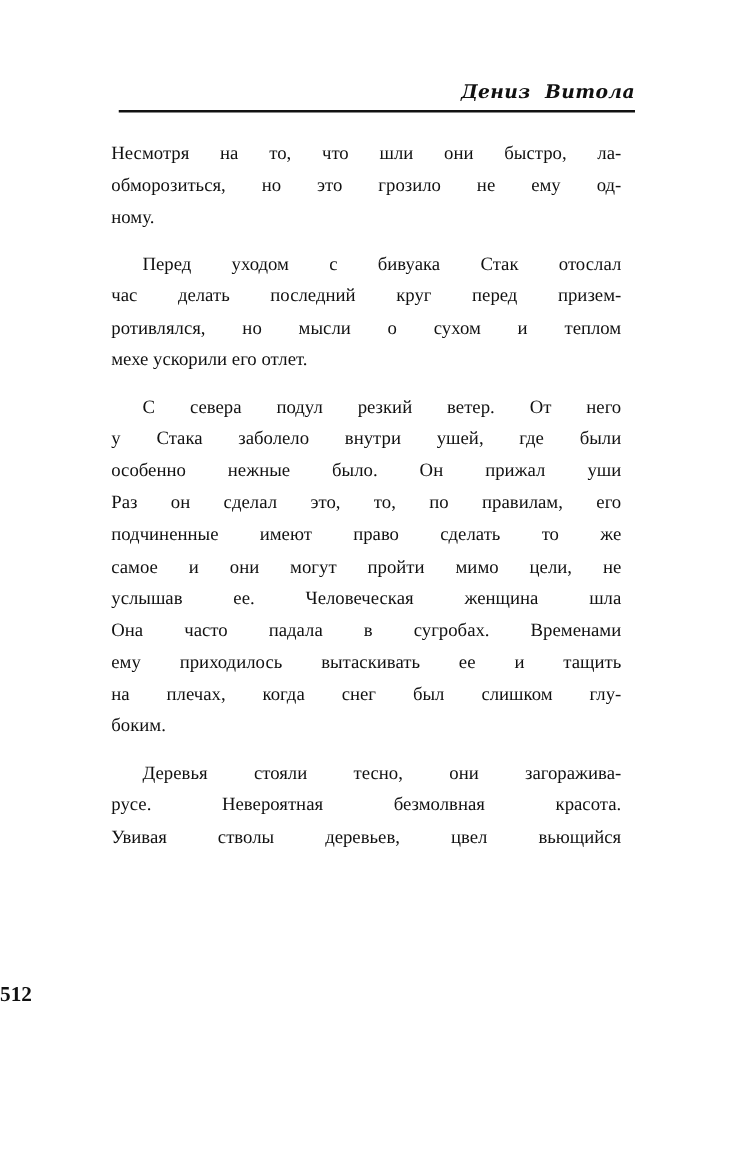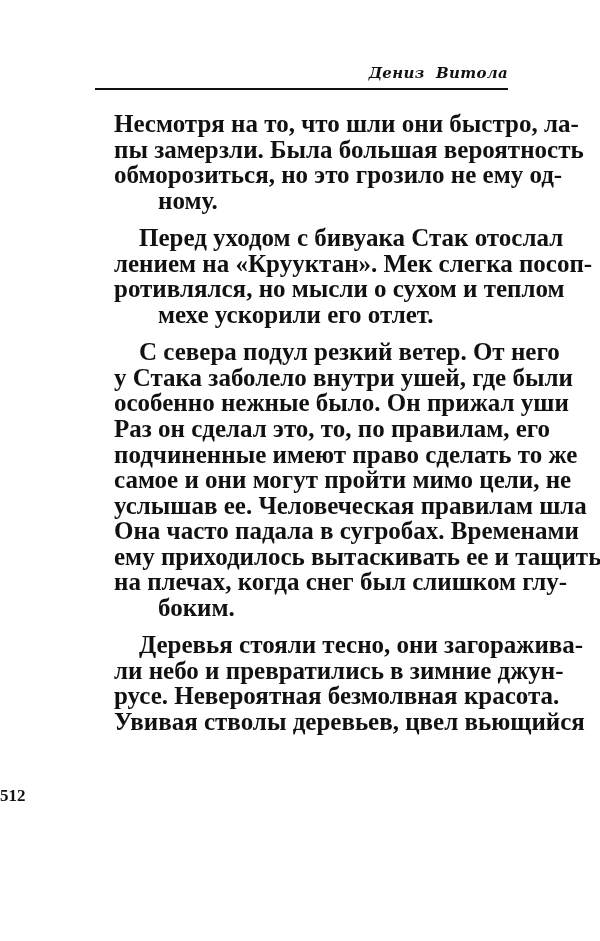--- a/index.html
+++ b/index.html
@@ -30,38 +30,37 @@
     .head-rule {
       position: absolute;
       left: 95px;
       width: 413px;
       top: 88px;
       height: 0;
       border-top: 2px solid #111;
     }
     .text-block {
       position: absolute;
-      left: 114px;
+      left: 89px;
       top: 111px;
       width: 408px;
       font-family: "Liberation Serif", serif;
-      font-weight: bold;
-      font-size: 25px;
+      font-weight: normal;
+      font-size: 15px;
       line-height: 25.55px;
     }
     .line {
       display: block;
       white-space: nowrap;
       text-align: justify;
       text-align-last: justify;
       height: 25.55px;
     }
     .line.last {
       text-align-last: left;
-      margin-left: 44px;
     }
     .line.indent {
       padding-left: 25px;
       margin-top: 12px;
     }
     .para {
       margin: 0 0 4px 0;
     }
     .page-number {
       position: absolute;
@@ -76,47 +75,45 @@
 </head>
 <body>
 
 <div class="running-head">Дениз Витола</div>
 <div class="head-rule"></div>
 
 <div class="text-block">
 
   <div class="para">
     <span class="line">Несмотря на то, что шли они быстро, ла-</span>
-    <span class="line">пы замерзли. Была большая вероятность</span>
     <span class="line">обморозиться, но это грозило не ему од-</span>
     <span class="line last">ному.</span>
   </div>
 
   <div class="para">
     <span class="line indent">Перед уходом с бивуака Стак отослал</span>
-    <span class="line">лением на «Крууктан». Мек слегка посоп-</span>
+    <span class="line">час делать последний круг перед призем-</span>
     <span class="line">ротивлялся, но мысли о сухом и теплом</span>
     <span class="line last">мехе ускорили его отлет.</span>
   </div>
 
   <div class="para">
     <span class="line indent">С севера подул резкий ветер. От него</span>
     <span class="line">у Стака заболело внутри ушей, где были</span>
     <span class="line">особенно нежные было. Он прижал уши</span>
     <span class="line">Раз он сделал это, то, по правилам, его</span>
     <span class="line">подчиненные имеют право сделать то же</span>
     <span class="line">самое и они могут пройти мимо цели, не</span>
-    <span class="line">услышав ее. Человеческая правилам шла</span>
+    <span class="line">услышав ее. Человеческая женщина шла</span>
     <span class="line">Она часто падала в сугробах. Временами</span>
     <span class="line">ему приходилось вытаскивать ее и тащить</span>
     <span class="line">на плечах, когда снег был слишком глу-</span>
     <span class="line last">боким.</span>
   </div>
 
   <div class="para">
     <span class="line indent">Деревья стояли тесно, они загоражива-</span>
-    <span class="line">ли небо и превратились в зимние джун-</span>
     <span class="line">русе. Невероятная безмолвная красота.</span>
     <span class="line">Увивая стволы деревьев, цвел вьющийся</span>
   </div>
 </div>
 
 <div class="page-number">512</div>
 
 </body></html>

